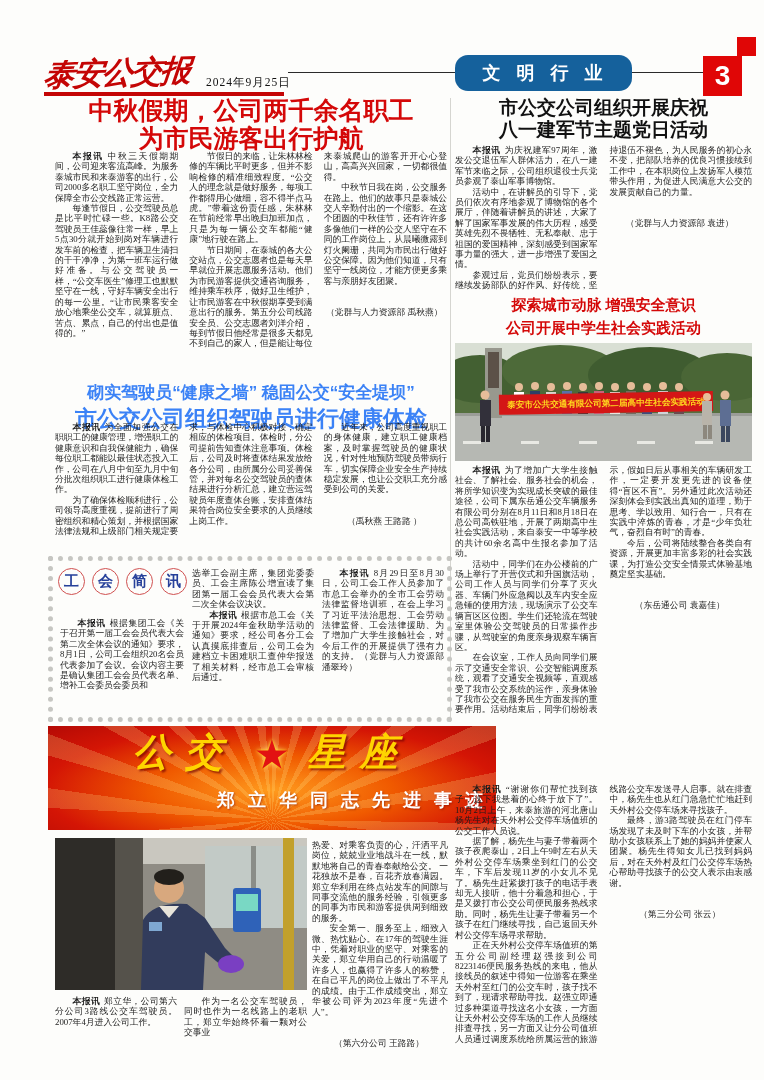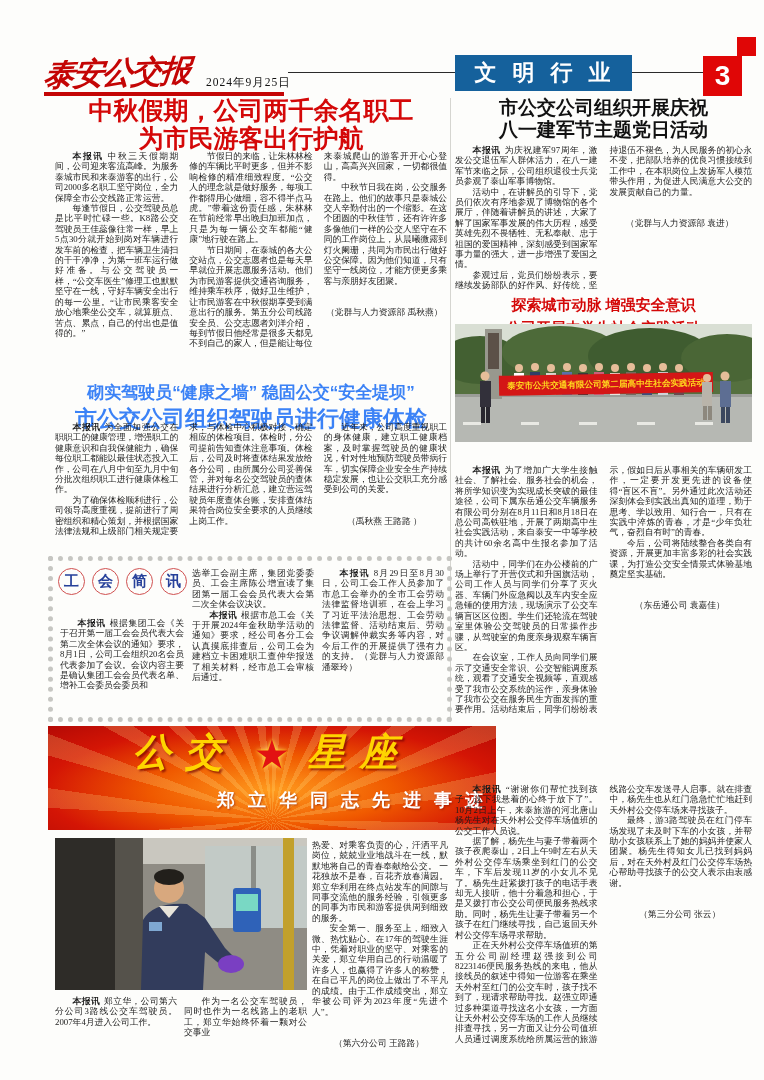--- a/index.html
+++ b/index.html
@@ -8,22 +8,22 @@
   .abs{position:absolute;}
   
   .masthead{left:44px;top:52px;width:160px;height:42px;color:#c40505;
             font-family:"DejaVu Serif",serif;font-style:italic;font-weight:bold;font-size:31px;
             transform:skewX(-7deg) rotate(-2deg);letter-spacing:-2px;white-space:nowrap;}
   .masthead-bar{left:44px;top:92px;width:240px;height:4px;background:#c40505;}
   .issue-date{left:206px;top:75px;font-size:11.5px;letter-spacing:1px;color:#111;}
   .rule{background:#2a2a2a;height:1px;top:72px;}
   .section-box{left:455px;top:55px;width:177px;height:36px;background:#15619c;color:#fff;
                display:flex;align-items:center;justify-content:center;
-               font-family:"Liberation Sans",sans-serif;font-weight:bold;font-size:22px;
-               letter-spacing:16px;padding-left:14px;box-sizing:border-box;}
+               font-family:"Liberation Sans",sans-serif;font-weight:bold;font-size:18px;
+               letter-spacing:16px;padding-left:14px;box-sizing:border-box;border-radius:13px;}
   .page-no{left:703px;top:56px;width:39px;height:40px;background:#e00606;color:#fff;
            display:flex;align-items:center;justify-content:center;
            font-family:"Liberation Sans",sans-serif;font-weight:bold;font-size:28px;}
   .deco-sq{left:737px;top:37px;width:19px;height:19px;background:#e00606;}
   .center-rule{left:450px;top:98px;width:1px;height:624px;background:#d5d5d0;}
   
   .hl{text-align:center;font-family:"Liberation Sans","DejaVu Sans",sans-serif;font-weight:bold;}
   .hl-red{color:#d40808;}
   .hl-a{left:55px;top:96px;width:392px;font-size:25px;line-height:28px;}
   .hl-b{left:455px;top:97px;width:297px;font-size:19px;line-height:22px;color:#111;}
@@ -32,21 +32,21 @@
   
   .body-text{font-size:8.8px;line-height:10.4px;text-align:justify;overflow:hidden;}
   .cols2{column-count:2;column-gap:12px;column-fill:auto;height:100%;}
   .cols3{column-count:3;column-gap:11px;column-fill:auto;height:100%;}
   .para{margin:0;text-indent:2em;}
   .noindent{text-indent:0;}
   .lead{font-family:"Liberation Sans",sans-serif;font-weight:bold;margin-right:4px;}
   .byline{text-align:center;text-indent:0;margin-top:21px;padding-right:2px;}
   .body-a{left:55px;top:151px;width:392px;height:202px;}
   .body-b{left:455px;top:145px;width:297px;height:152px;}
-  .photo-c{left:455px;top:324px;width:297px;height:149px;}
+  .photo-c{left:455px;top:343px;width:297px;height:149px;}
   .body-c{left:455px;top:465px;width:297px;height:257px;}
   .body-d{left:55px;top:422px;width:392px;height:120px;}
   
   .union-box{left:48px;top:556px;width:404px;height:166px;border:5px dotted #c6c6c2;box-sizing:border-box;}
   .union-logo{left:58px;top:568px;display:flex;gap:7px;}
   .union-logo .c{width:25px;height:25px;border:1.5px solid #d05050;border-radius:50%;
                  color:#26409a;font-weight:bold;font-size:15px;line-height:25px;text-align:center;
                  font-family:"DejaVu Serif",serif;}
   .union-col{height:auto;}
   .u1{left:60px;top:618px;width:124px;height:96px;}
@@ -217,21 +217,21 @@
     <span class="c">讯</span>
   </div>
   <div class="abs body-text union-col u1">
     <p class="para"><b class="lead">本报讯</b><span>根据集团工会《关于召开第一届工会会员代表大会第二次全体会议的通知》要求，8月1日，公司工会组织20名会员代表参加了会议。会议内容主要是确认集团工会会员代表名单、增补工会委员会委员和</span></p>
   </div>
   <div class="abs body-text union-col u2">
     <p class="para noindent">选举工会副主席，集团党委委员、工会主席陈公增宣读了集团第一届工会会员代表大会第二次全体会议决议。</p>
     <p class="para"><b class="lead">本报讯</b><span>根据市总工会《关于开展2024年金秋助学活动的通知》要求，经公司各分工会认真摸底排查后，公司工会为建档立卡困难职工查仲华报送了相关材料，经市总工会审核后通过。</span></p>
   </div>
   <div class="abs body-text union-col u3">
-    <p class="para"><b class="lead">本报讯</b><span>8月29日至8月30日，公司工会工作人员参加了市总工会举办的全市工会劳动法律监督培训班，在会上学习了习近平法治思想、工会劳动法律监督、活动结束后、劳动争议调解仲裁实务等内容，对今后工作的开展提供了强有力的支持。（党群与人力资源部 潘翠玲）</span></p>
+    <p class="para"><b class="lead">本报讯</b><span>8月29日至8月30日，公司工会工作人员参加了市总工会举办的全市工会劳动法律监督培训班，在会上学习了习近平法治思想、工会劳动法律监督、工会法律援助、为了增加广大学生接触社会，对今后工作的开展提供了强有力的支持。（党群与人力资源部 潘翠玲）</span></p>
   </div>
 
   <div class="abs star-banner">
     <div class="rays"></div>
     <div class="star-title">
       <span class="glyph">公交</span>
       <span class="star">★</span>
       <span class="glyph">星座</span>
     </div>
     <div class="star-sub">郑立华同志先进事迹</div>

